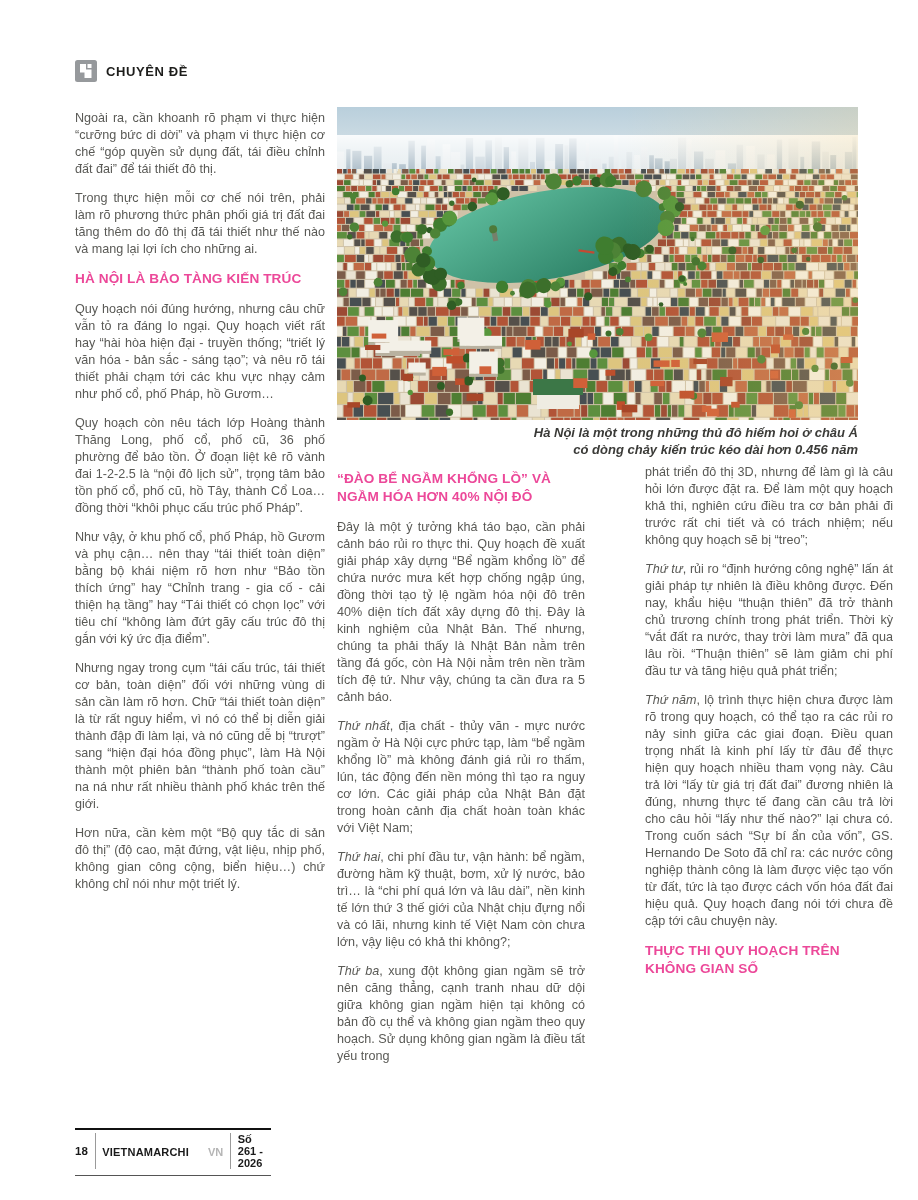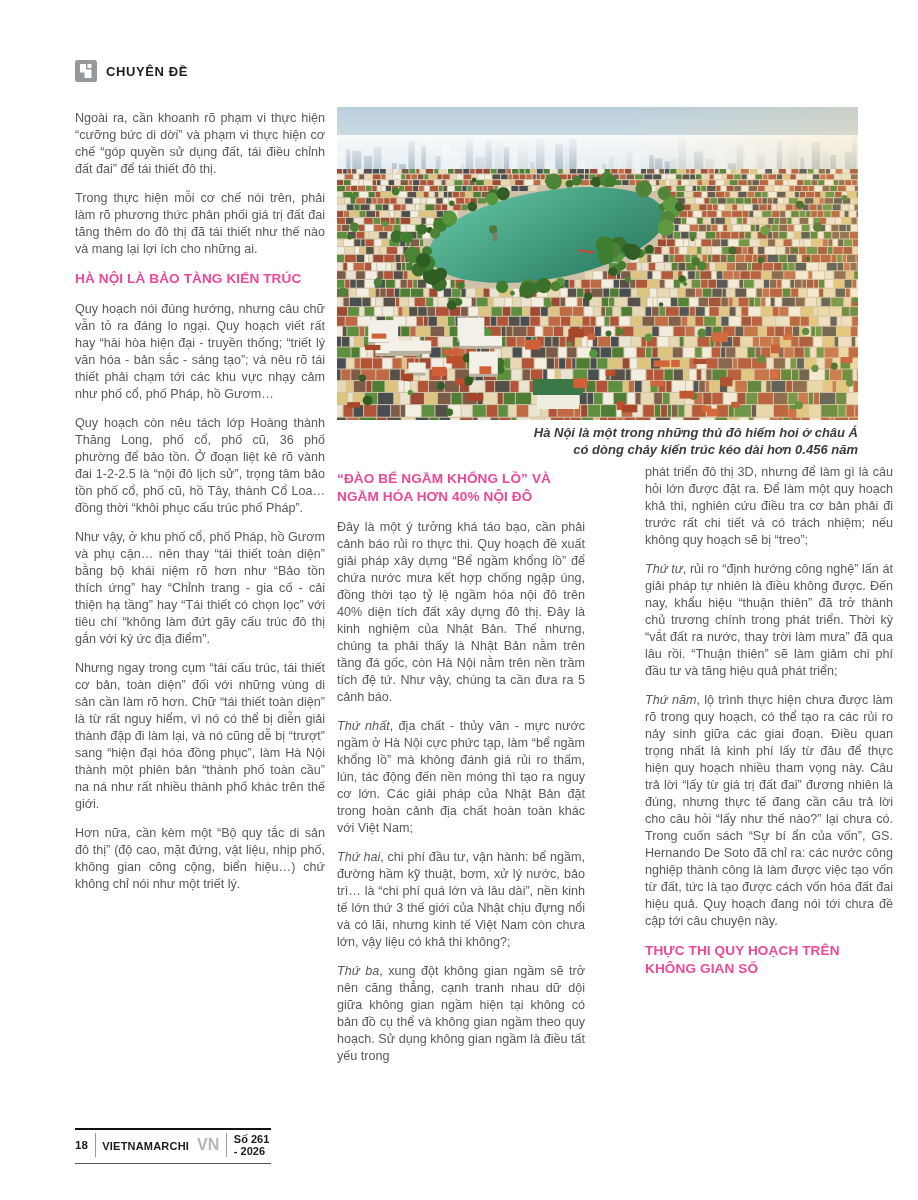--- a/index.html
+++ b/index.html
@@ -31,21 +31,21 @@
   .col-heading{margin:6px 0 13px 0;font-size:13.6px;line-height:18px;font-weight:bold;
                color:#ec4899;letter-spacing:.1px;}
 
   
   .footer{position:absolute;left:75px;top:1128px;width:196px;
           border-top:2px solid #111;border-bottom:1px solid #555;
           display:flex;align-items:center;gap:7px;padding:3px 0 6px 0;}
   .footer .pg{font-size:11.5px;font-weight:bold;color:#1a1a1a;}
   .footer .sep{width:1px;align-self:stretch;background:#9a9a9a;}
   .footer .brand{font-size:11px;font-weight:bold;color:#1a1a1a;letter-spacing:.2px;}
-  .footer .brand-suffix{font-size:16px;font-weight:bold;color:#b5b5b5;margin-left:8px;}
+  .footer .brand-suffix{font-size:11px;font-weight:bold;color:#b5b5b5;margin-left:19px;}
   .footer .issue{font-size:11px;font-weight:bold;color:#1a1a1a;}
 </style>
 </head>
 <body>
 
 <div class="page">
 
   <div class="kicker">
     <svg class="logo" viewBox="0 0 22 22">
       <rect x="0" y="0" width="22" height="22" rx="2.5" fill="#96999c"></rect>

